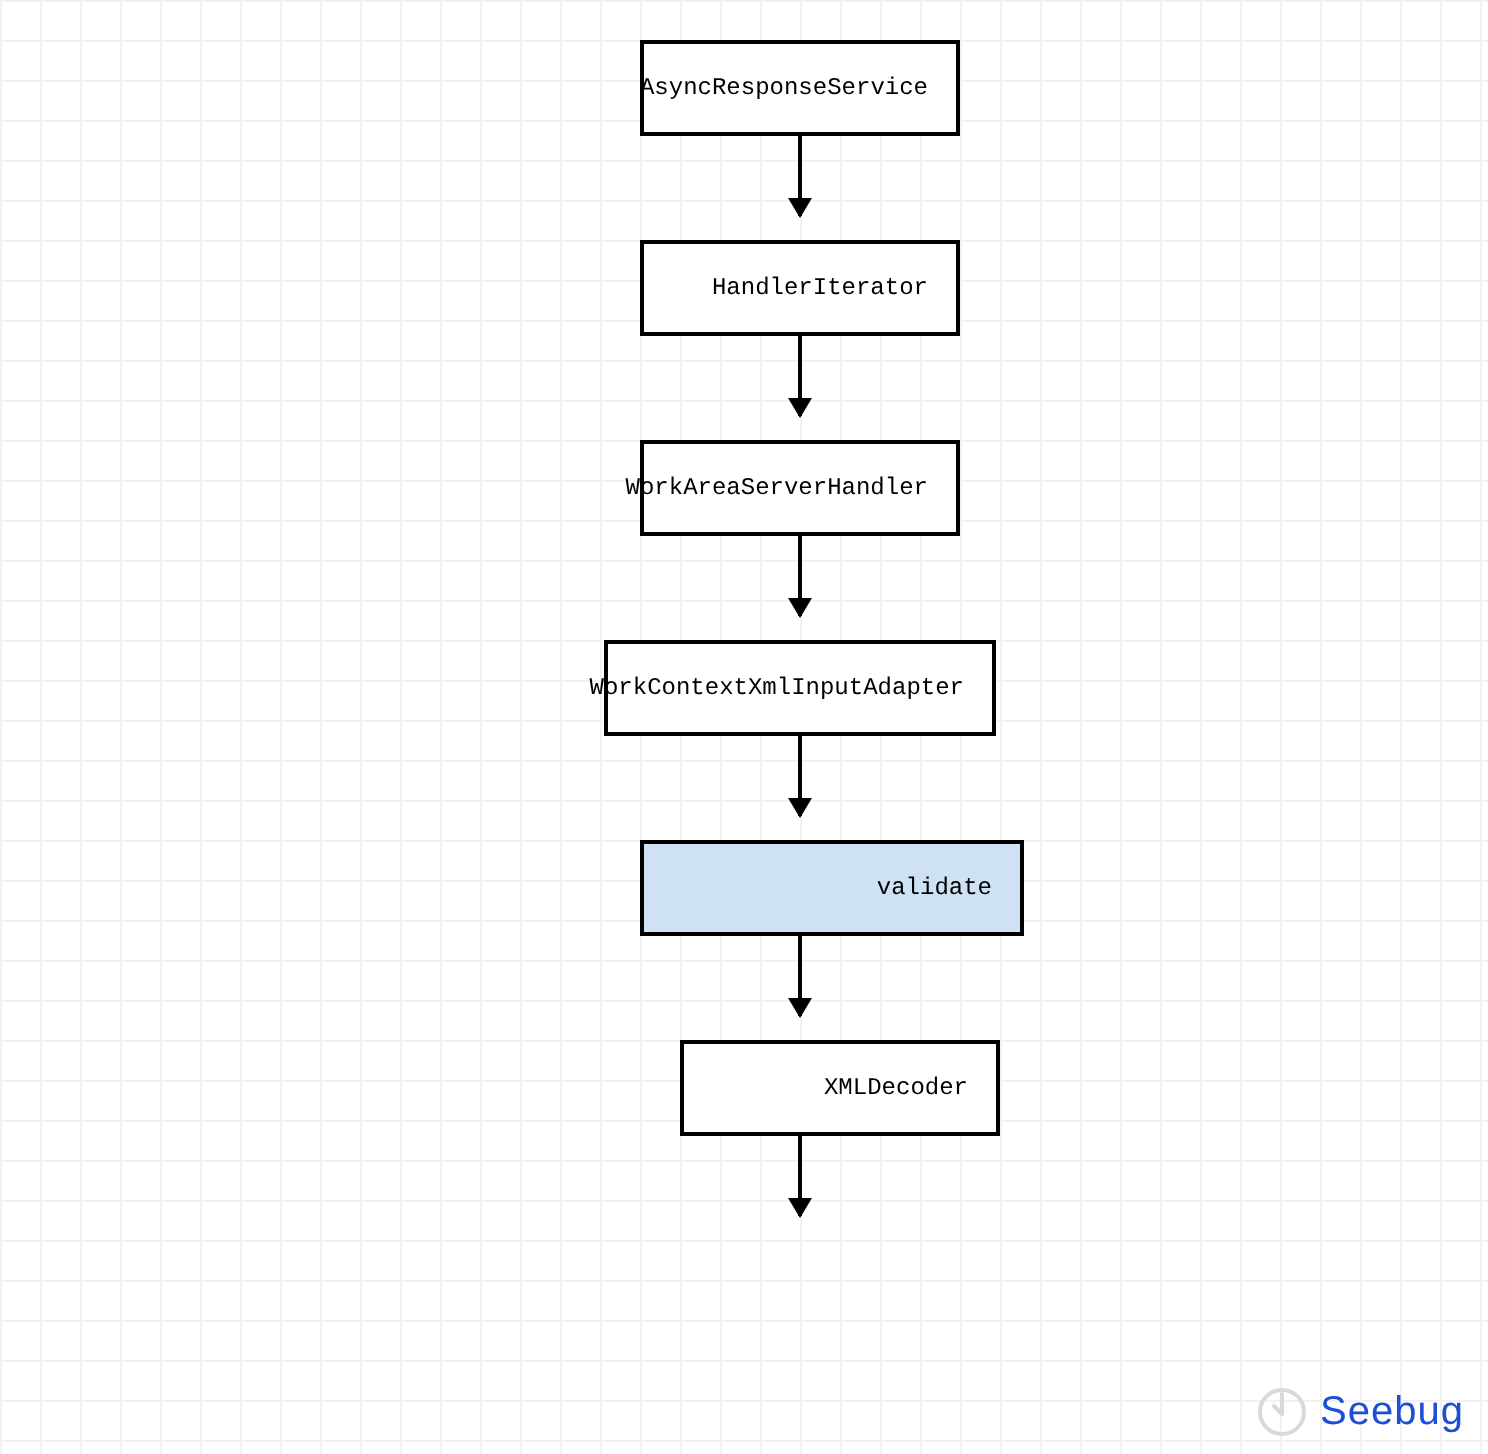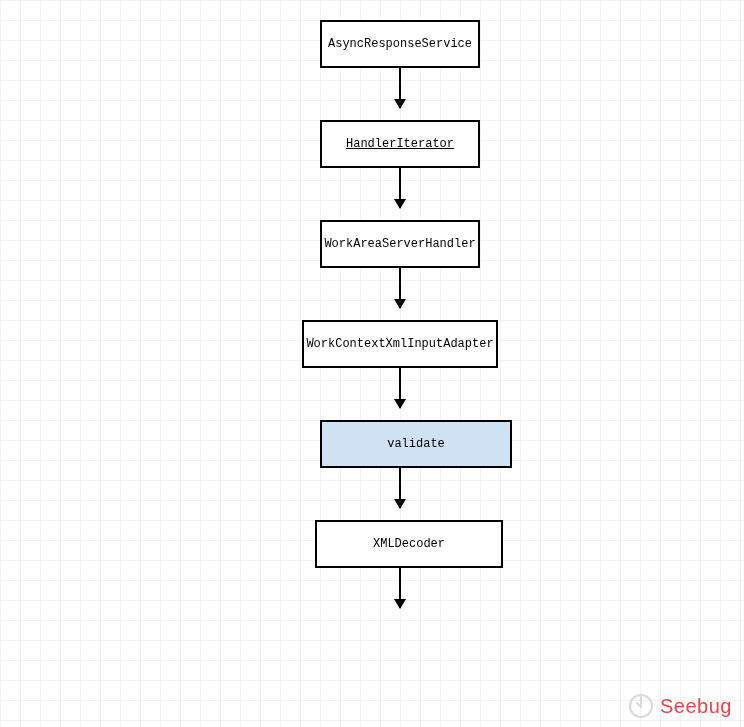--- a/index.html
+++ b/index.html
@@ -20,24 +20,24 @@
   .canvas {
     position: absolute;
     inset: 0;
   }
   .node {
     position: absolute;
     border: 2px solid #000;
     background: #fff;
     display: flex;
     align-items: center;
-    justify-content: center;
+    justify-content: flex-end;
     font-size: 12px;
     text-align: center;
-    padding: 2px 0;
+    padding: 2px 14px;
   }
   .node.highlight {
     background: #cfe2f3;
   }
   .arrow {
     position: absolute;
     width: 2px;
     background: #000;
     left: 399px;
   }
@@ -52,41 +52,41 @@
     border-right: 6px solid transparent;
     border-top: 10px solid #000;
   }
   .watermark {
     position: absolute;
     right: 12px;
     bottom: 8px;
     display: flex;
     align-items: center;
     gap: 6px;
-    color: #ef4444;
+    color: #1d4ed8;
     font-family: Arial, sans-serif;
     font-size: 20px;
     letter-spacing: 0.5px;
   }
   .watermark svg { display: block; }
 </style>
 </head>
 <body>
 
 <div class="grid"></div>
 
 <div class="canvas">
 
   <div class="node" style="left:320px; top:20px; width:160px; height:48px;">
     <span>AsyncResponseService</span>
   </div>
 
   <div class="arrow" style="top:68px; height:40px;"></div>
 
-  <div class="node" style="left:320px; top:120px; width:160px; height:48px;text-decoration:underline;">
+  <div class="node" style="left:320px; top:120px; width:160px; height:48px;">
     <span>HandlerIterator</span>
   </div>
 
   <div class="arrow" style="top:168px; height:40px;"></div>
 
   <div class="node" style="left:320px; top:220px; width:160px; height:48px;">
     <span>WorkAreaServerHandler</span>
   </div>
 
   <div class="arrow" style="top:268px; height:40px;"></div>
@@ -96,21 +96,21 @@
   </div>
 
   <div class="arrow" style="top:368px; height:40px;"></div>
 
   <div class="node highlight" style="left:320px; top:420px; width:192px; height:48px;">
     <span>validate</span>
   </div>
 
   <div class="arrow" style="top:468px; height:40px;"></div>
 
-  <div class="node" style="left:315px; top:520px; width:188px; height:48px;">
+  <div class="node" style="left:340px; top:520px; width:160px; height:48px;">
     <span>XMLDecoder</span>
   </div>
 
   <div class="arrow" style="top:568px; height:40px;"></div>
 
 
 </div>
 
 <div class="watermark">
   <svg width="26" height="26" viewBox="0 0 26 26">

